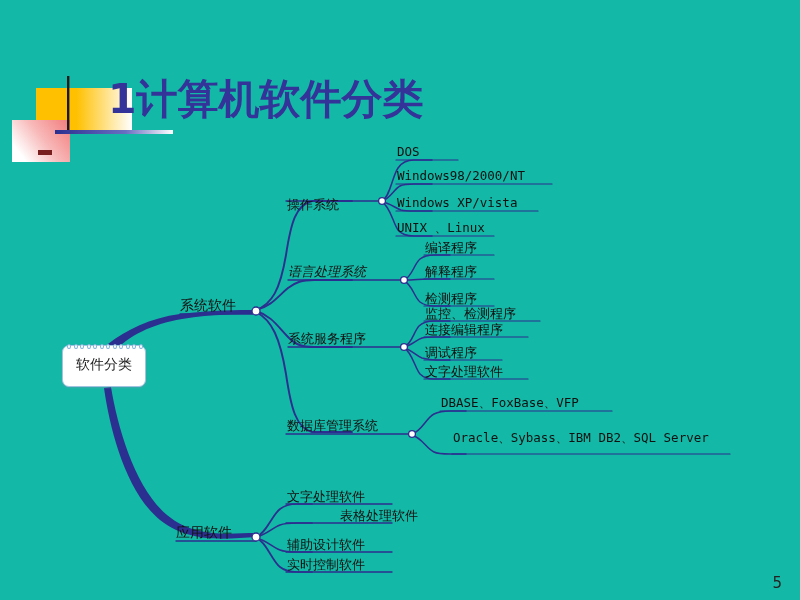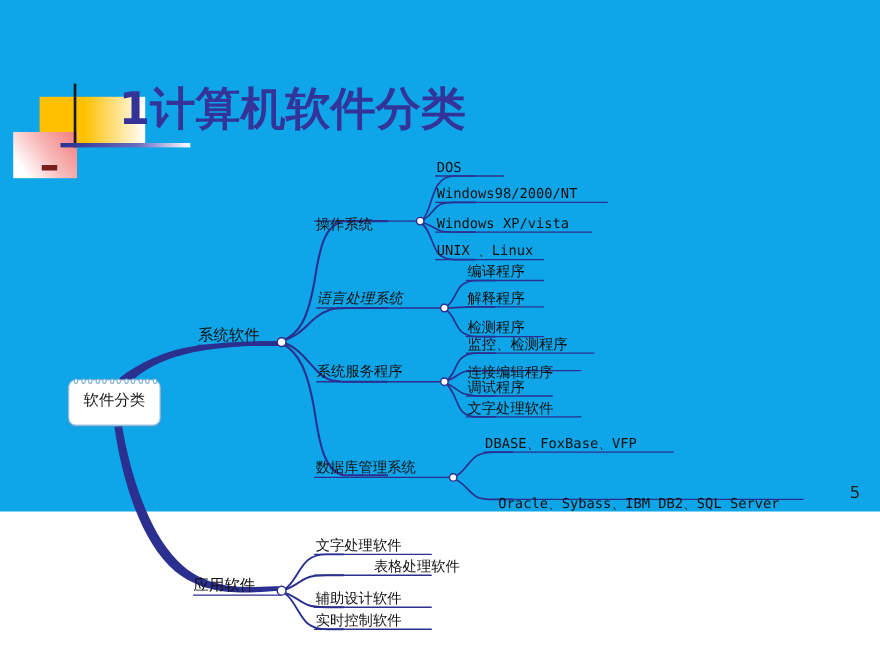--- a/index.html
+++ b/index.html
@@ -12,22 +12,22 @@
     height: 600px;
     overflow: hidden;
     font-family: "Liberation Sans", sans-serif;
     position: relative;
   }
 
   #slide {
     position: absolute;
     left: 0; top: 0;
     width: 800px;
-    height: 465px;
-    background: #0ea5e9;
+    height: 600px;
+    background: #14b8a6;
   }
 
   
   .title-deco {
     position: absolute;
     left: 0; top: 60px;
     width: 320px;
     height: 120px;
     pointer-events: none;
   }
@@ -290,26 +290,26 @@
   <div class="node-label leaf-en" style="left:397px; top:146px;">DOS</div>
   <div class="node-label leaf-en" style="left:397px; top:170px;">Windows98/2000/NT</div>
   <div class="node-label leaf-en" style="left:397px; top:197px;">Windows XP/vista</div>
   <div class="node-label leaf-en" style="left:397px; top:222px;">UNIX 、Linux</div>
 
   <div class="node-label leaf-cn" style="left:425px; top:241px;">编译程序</div>
   <div class="node-label leaf-cn" style="left:425px; top:265px;">解释程序</div>
   <div class="node-label leaf-cn" style="left:425px; top:292px;">检测程序</div>
 
   <div class="node-label leaf-cn" style="left:425px; top:307px;">监控、检测程序</div>
-  <div class="node-label leaf-cn" style="left:425px; top:323px;margin-top:10px;">连接编辑程序</div>
+  <div class="node-label leaf-cn" style="left:425px; top:323px;">连接编辑程序</div>
   <div class="node-label leaf-cn" style="left:425px; top:346px;">调试程序</div>
   <div class="node-label leaf-cn" style="left:425px; top:365px;">文字处理软件</div>
 
   <div class="node-label leaf-en" style="left:441px; top:397px;">DBASE、FoxBase、VFP</div>
-  <div class="node-label leaf-en" style="left:453px; top:452px;">Oracle、Sybass、IBM DB2、SQL Server</div>
+  <div class="node-label leaf-en" style="left:453px; top:432px;">Oracle、Sybass、IBM DB2、SQL Server</div>
 
   <div class="node-label leaf-cn" style="left:287px; top:490px;">文字处理软件</div>
   <div class="node-label leaf-cn" style="left:292px; top:509px;margin-left:48px;">表格处理软件</div>
   <div class="node-label leaf-cn" style="left:287px; top:538px;">辅助设计软件</div>
   <div class="node-label leaf-cn" style="left:287px; top:558px;">实时控制软件</div>
 
   <div class="page-number">5</div>
 
 </div>
 

